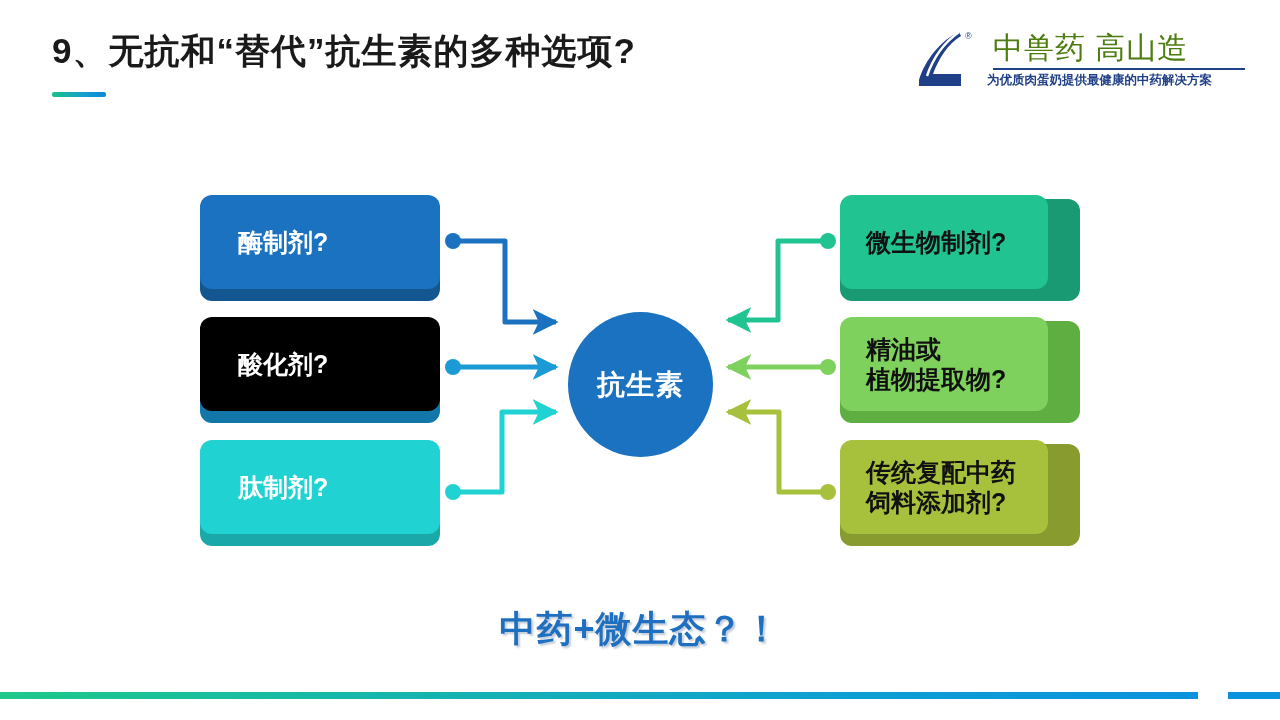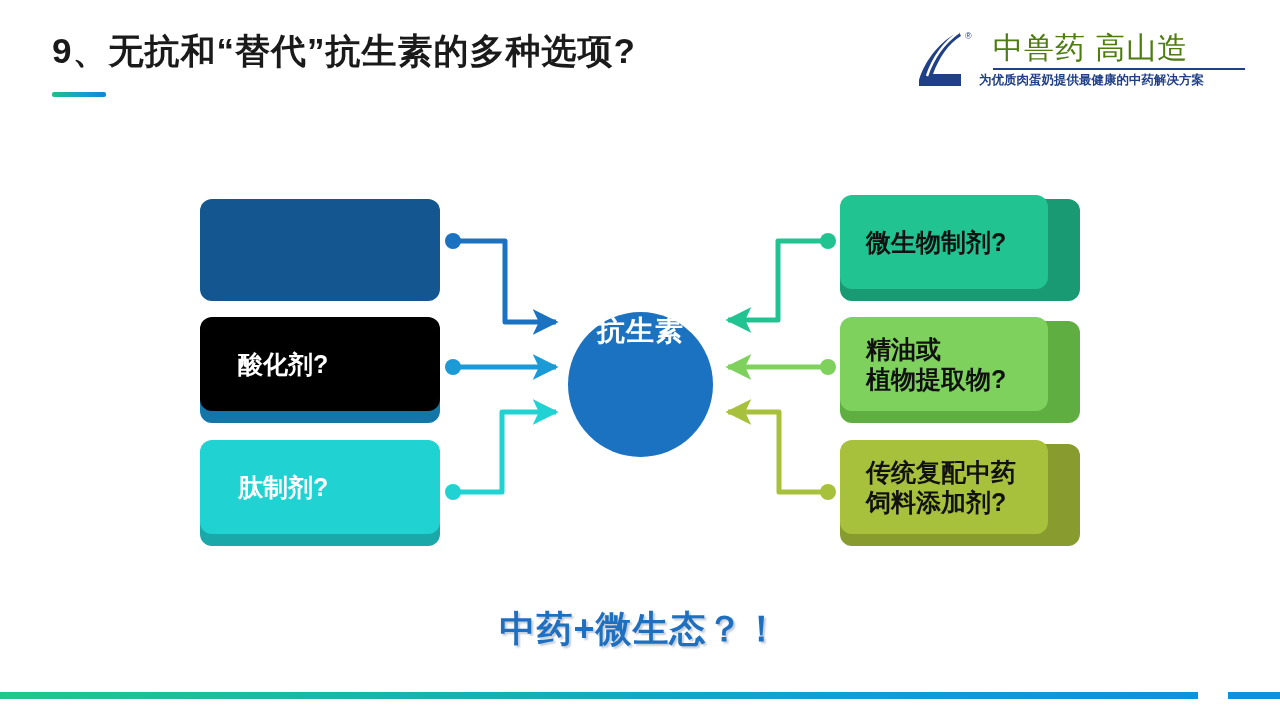--- a/index.html
+++ b/index.html
@@ -71,21 +71,21 @@
   .logo-rule {
     position: absolute;
     left: 78px;
     top: 40px;
     width: 252px;
     height: 2px;
     background: #1f3f86;
   }
   .logo-tagline {
     position: absolute;
-    left: 64px;
+    left: 72px;
     top: 44px;
     font-size: 12.5px;
     font-weight: bold;
     color: #1f3f86;
     letter-spacing: 0px;
     white-space: nowrap;
   }
 
   
   .diagram {
@@ -150,20 +150,21 @@
   
   .center-node {
     position: absolute;
     left: 568px;
     top: 312px;
     width: 145px;
     height: 145px;
     border-radius: 50%;
     background: #1b72c0;
     display: flex;
+    align-items: center;
     justify-content: center;
   }
   .center-node .node-label {
     color: #ffffff;
     font-size: 28px;
     font-weight: bold;
     letter-spacing: 1px;
   }
 
   
@@ -262,20 +263,23 @@
       <path d="M824 367 L728 367" fill="none" stroke="#7ed15c" stroke-width="5" marker-end="url(#ar-lgreen)"></path>
     </g>
 
     <g>
       <circle cx="828" cy="492" r="8" fill="#a8c13c"></circle>
       <path d="M824 492 L779 492 L779 412 L728 412" fill="none" stroke="#a8c13c" stroke-width="5" stroke-linejoin="round" marker-end="url(#ar-olive)"></path>
     </g>
   </svg>
 
   <div class="node-shadow shadow-left" style="top:199px;background:#14568f;"></div>
+  <div class="node node-left" style="top:195px;background:#1b72c0;">
+    <span class="node-label">酶制剂?</span>
+  </div>
 
   <div class="node-shadow shadow-left" style="top:321px;background:#1277a8;"></div>
   <div class="node node-left" style="top:317px;background:#000000;">
     <span class="node-label">酸化剂?</span>
   </div>
 
   <div class="node-shadow shadow-left" style="top:444px;background:#1aa8a8;"></div>
   <div class="node node-left" style="top:440px;background:#21d2d2;">
     <span class="node-label">肽制剂?</span>
   </div>

